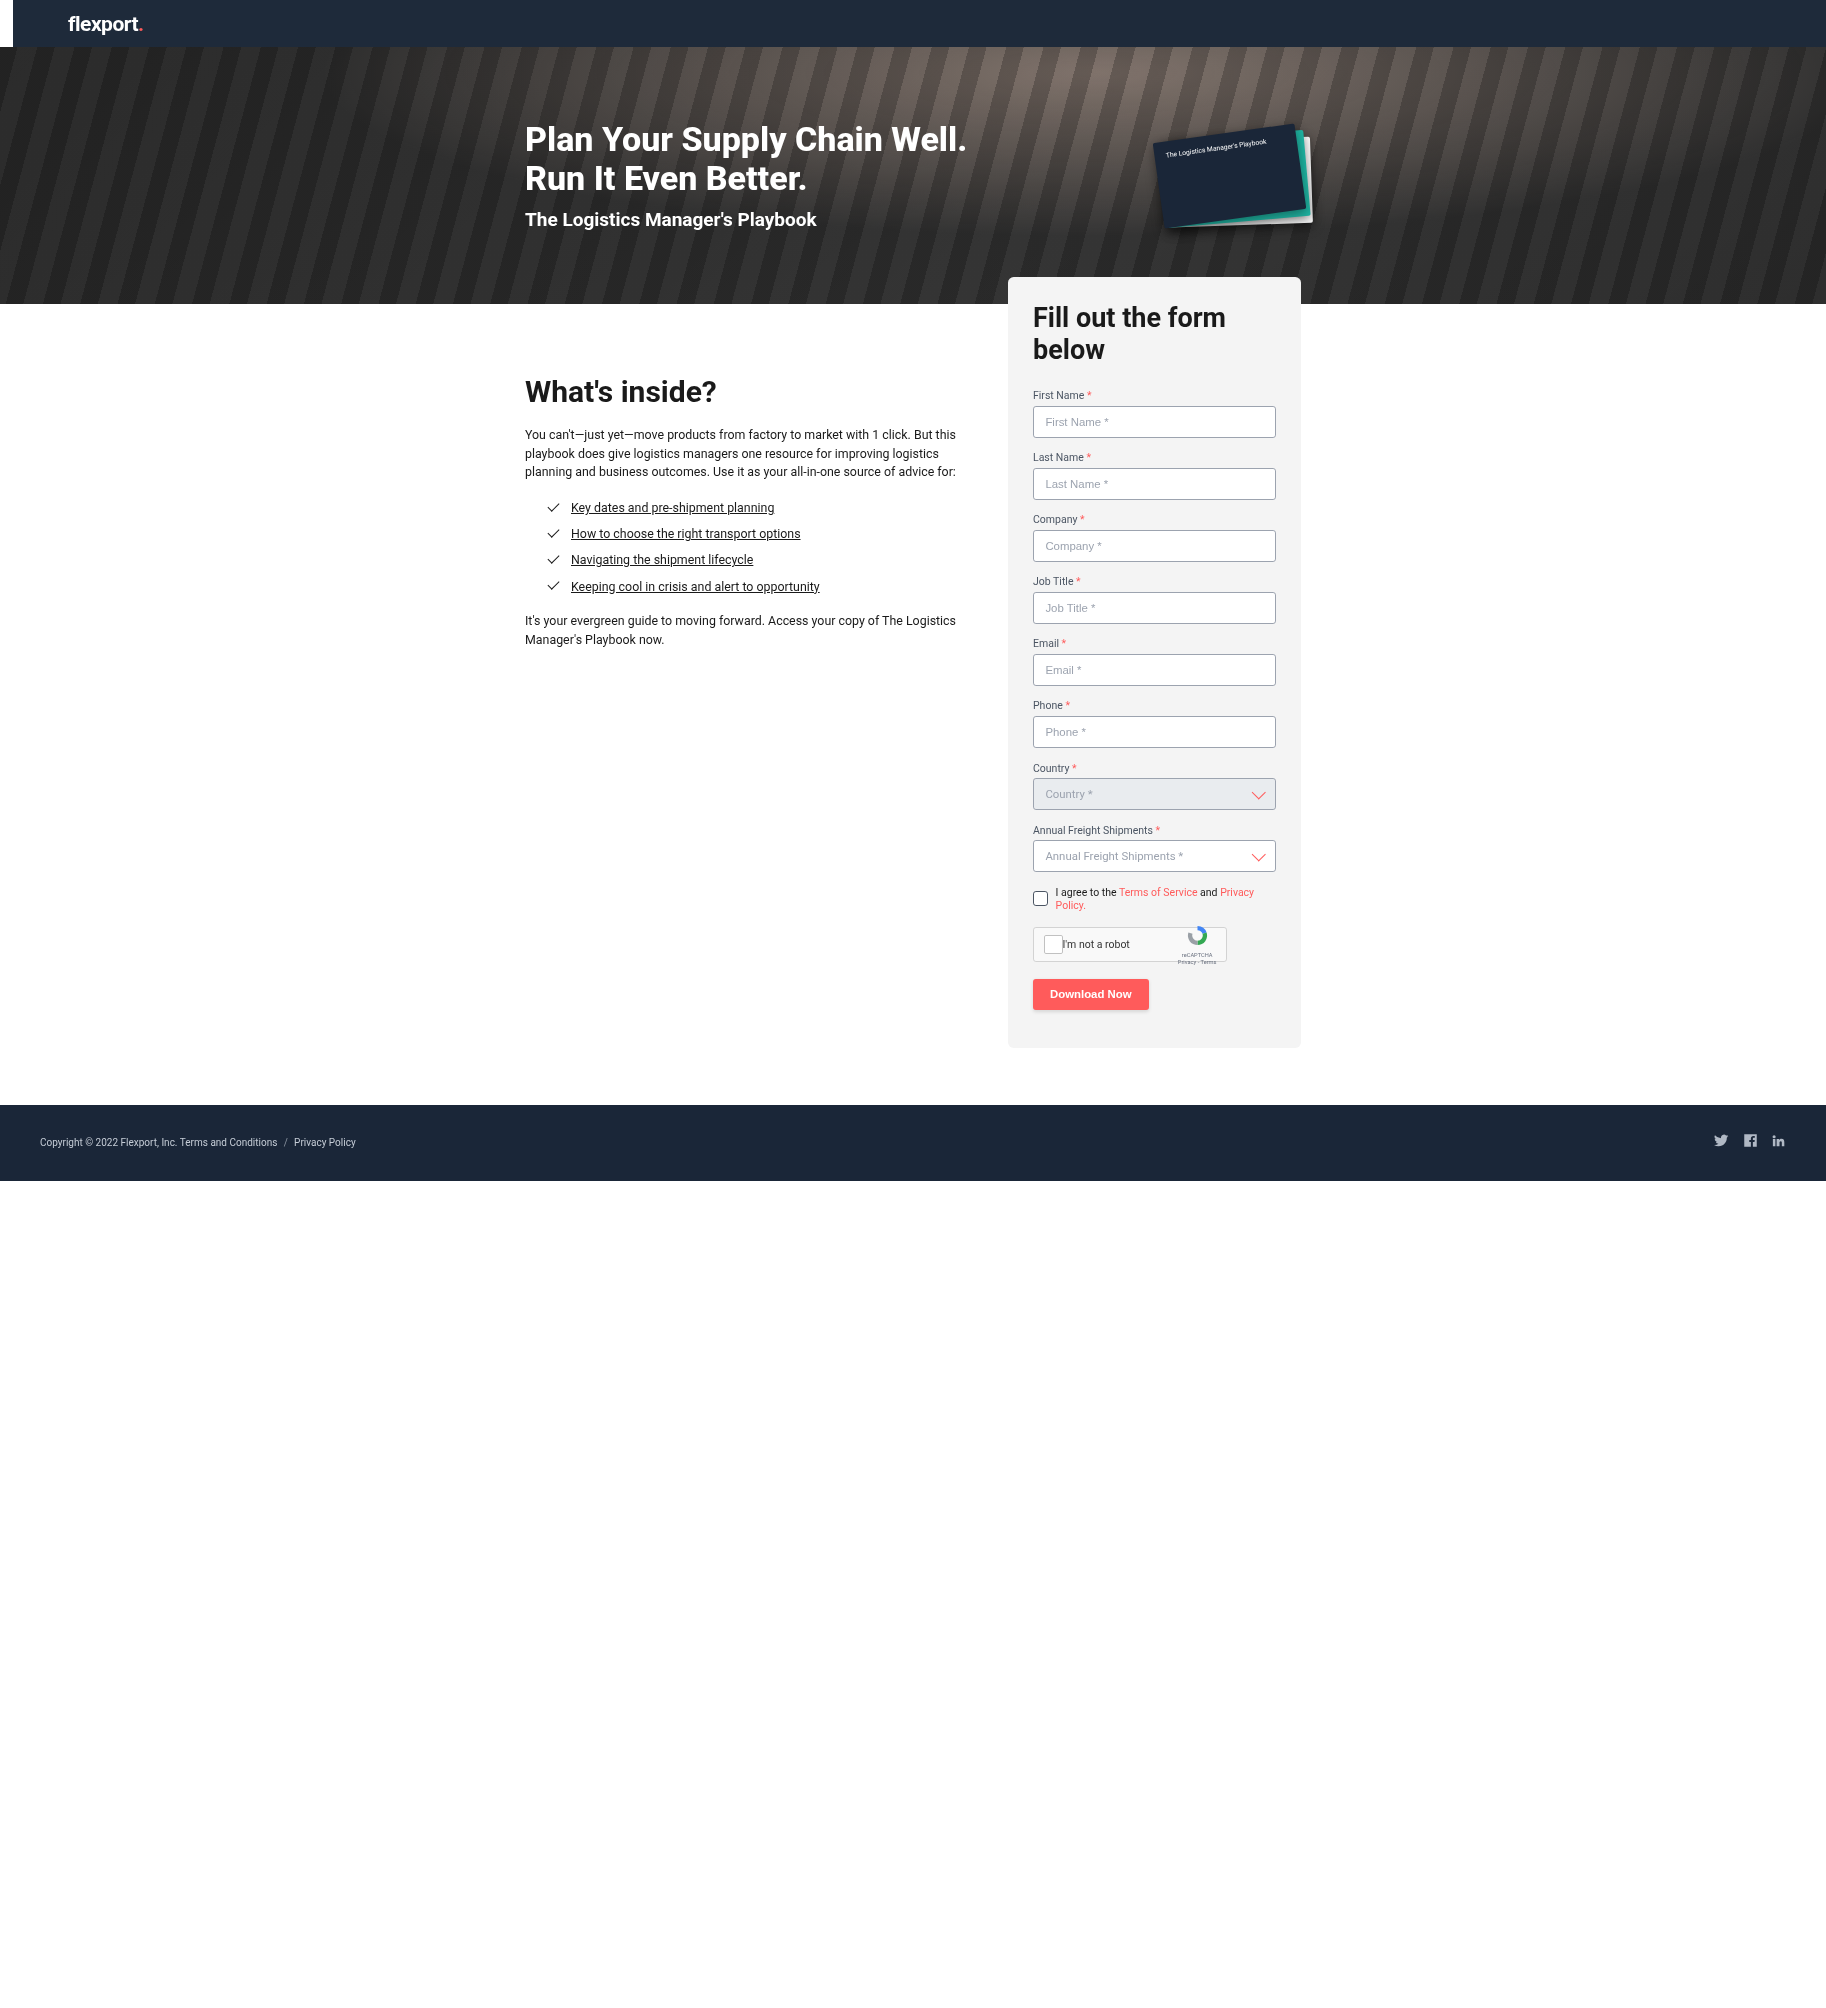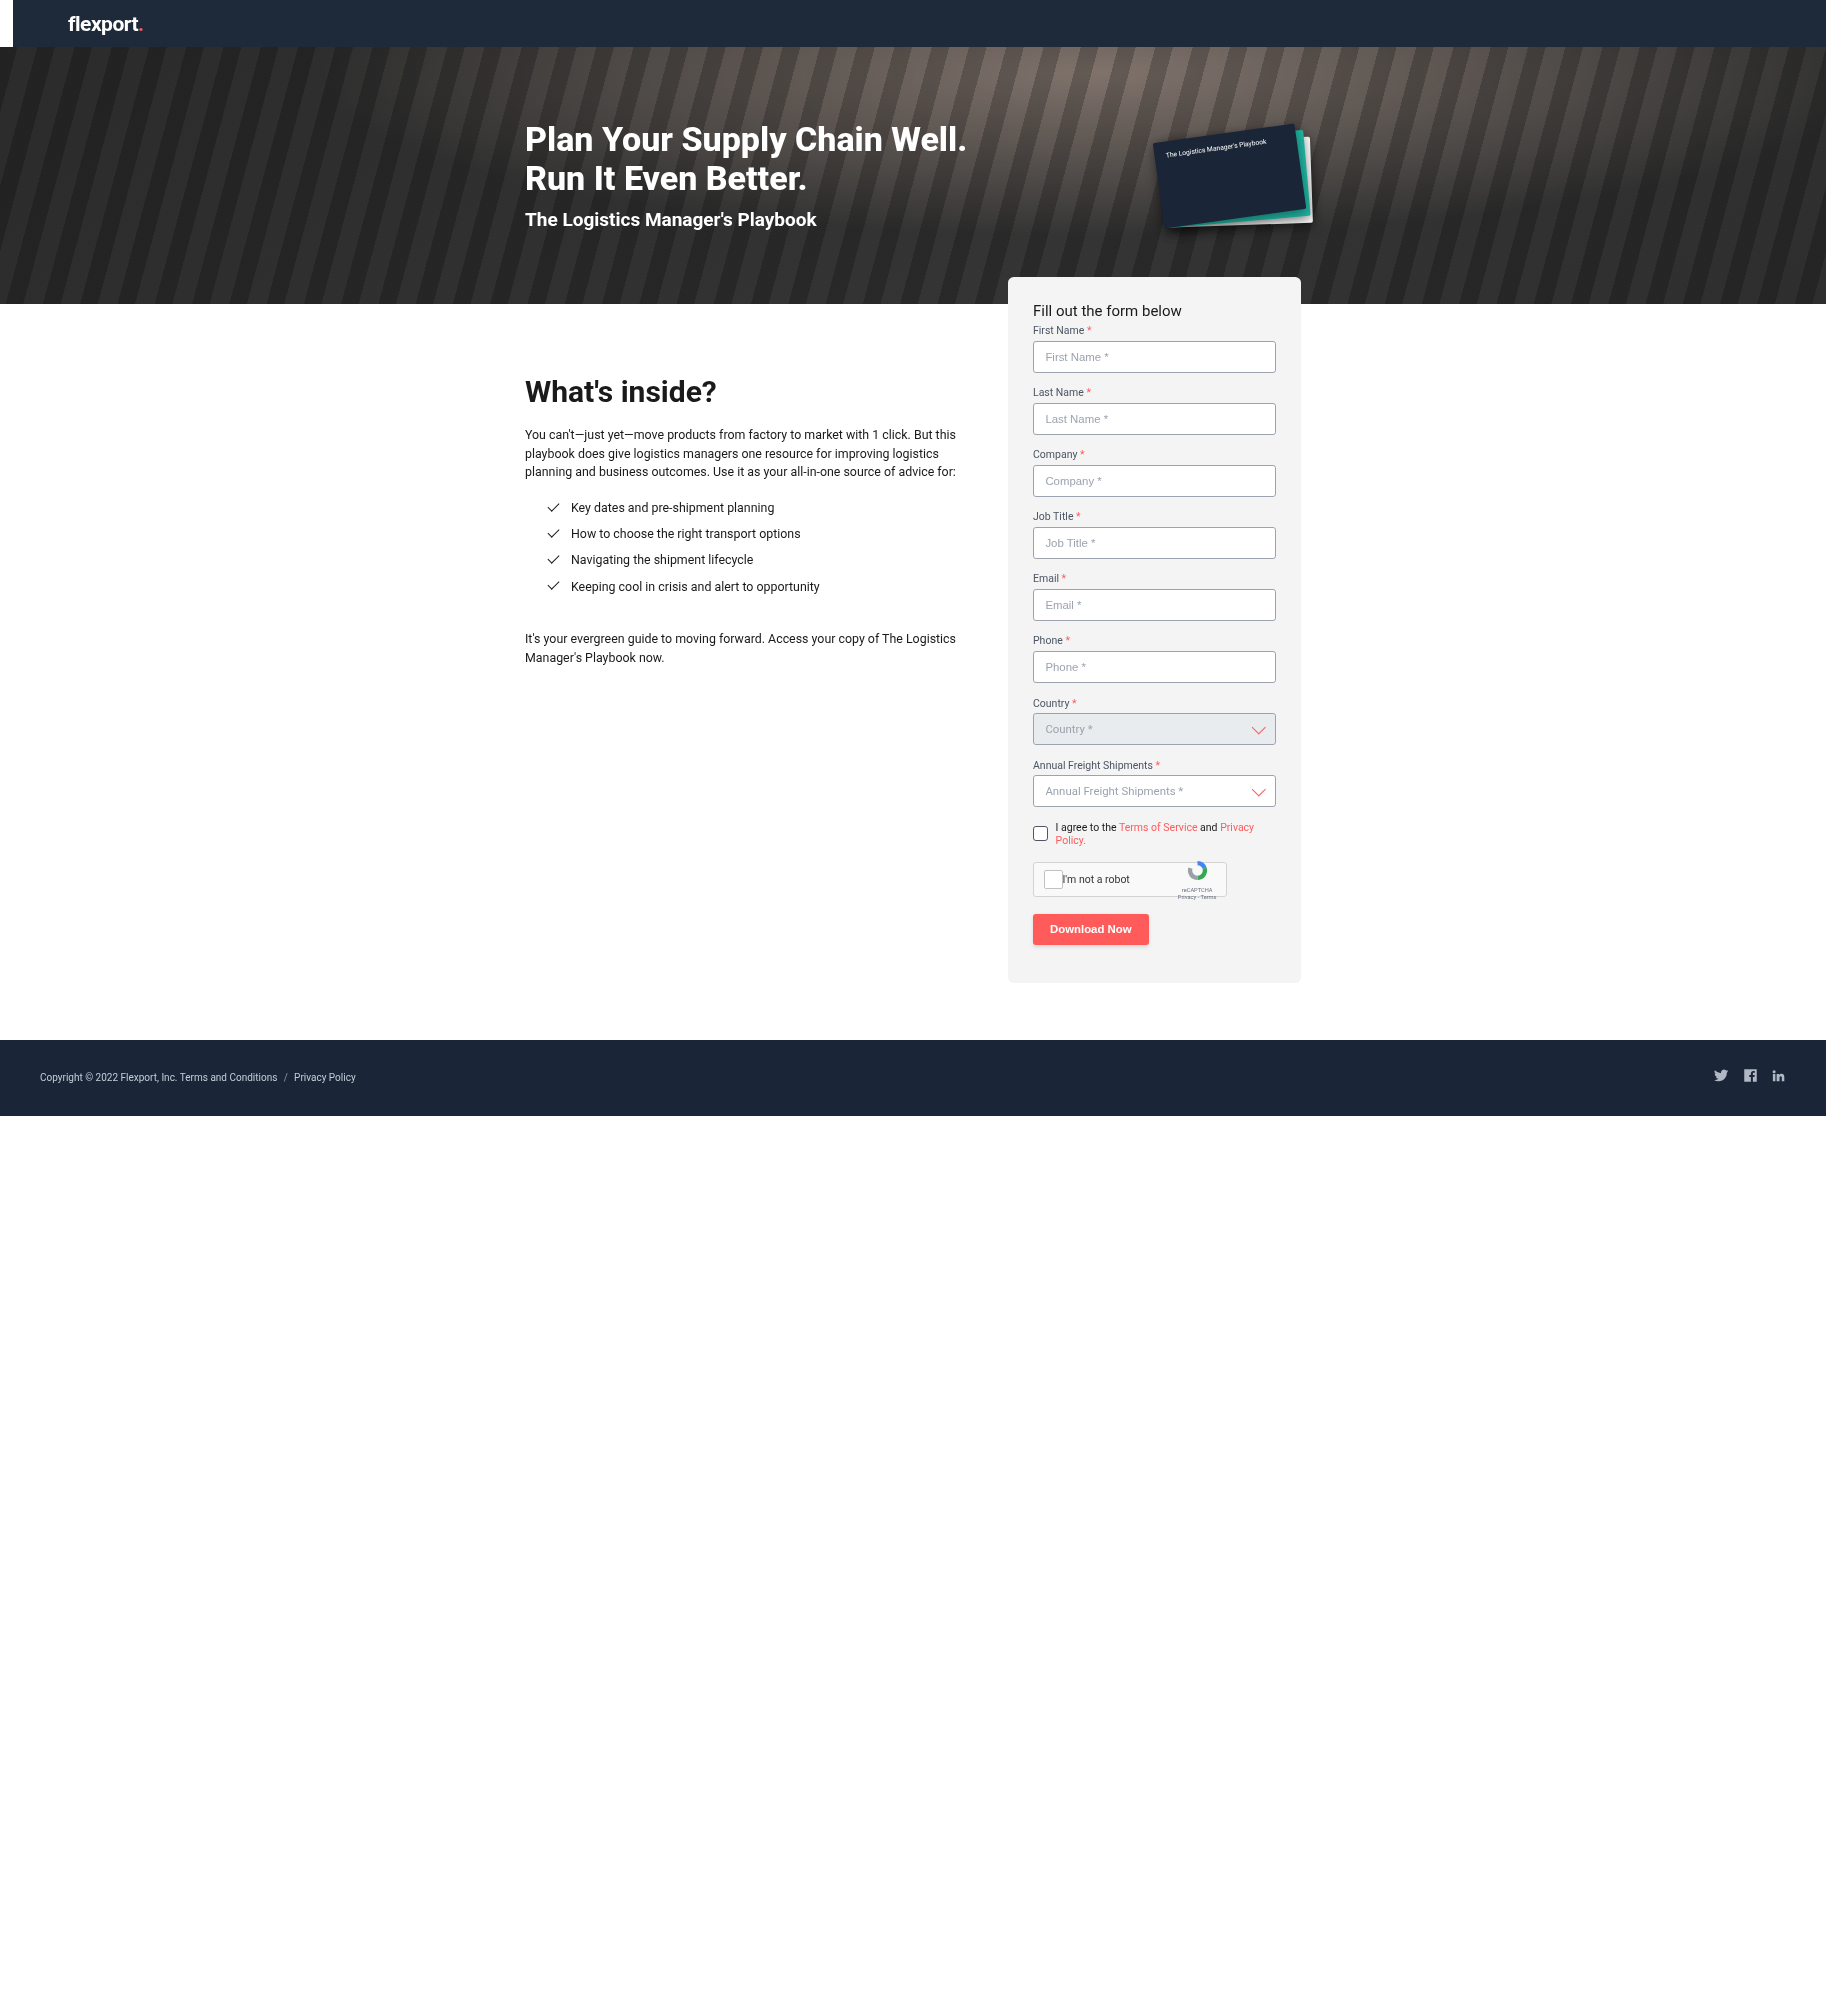--- a/index.html
+++ b/index.html
@@ -21,26 +21,26 @@
 .hero-card { position: relative; width: 143px; height: 86px; transform: rotate(-8deg); }
 .hero-card .layer { position: absolute; inset: 0; border-radius: 1.9px; box-shadow: 0 3.8px 11.4px rgba(0,0,0,0.4); }
 .hero-card .l1 { background:#fff; transform: translate(9.5px,7.6px) rotate(6deg); }
 .hero-card .l2 { background:#1fb5a3; transform: translate(5.7px,3.8px) rotate(3deg); }
 .hero-card .l3 { background:#1a2638; padding:9.5px 11.4px; color:#fff; font-size:6.7px; line-height:1.3; }
 
 .main { max-width: 932px; margin: 0 auto; padding: 0 78px; display: flex; gap: 28.5px; align-items: flex-start; }
 .content { flex: 1; padding-top: 70px; padding-right: 19px; }
 .content h2 { font-size: 30px; font-weight: 700; margin-bottom: 17px; }
 .content p { font-size: 12.4px; line-height: 1.5; color: #1a1a1a; margin-bottom: 13.3px; }
-.content ul { list-style: none; padding-left: 23px; margin-bottom: 30px; }
+.content ul { list-style: none; padding-left: 23px; margin-bottom: 12px; text-decoration: underline; }
 .content li { position: relative; font-size: 12.4px; line-height: 1.5; padding: 3.8px 0 3.8px 23px; }
 .content li::before { content: ""; position: absolute; left: 0; top: 7.6px; width: 9.5px; height: 4.8px; border-left: 1.9px solid #1a1a1a; border-bottom: 1.9px solid #1a1a1a; transform: rotate(-45deg); }
 
 .form-card { width: 293px; background: #f4f4f4; border-radius: 5.7px; padding: 25px 25px 38px; margin-top: -27px; position: relative; }
-.form-card h3 { font-size: 15px; font-weight: 400; margin-bottom: 4px; }
+.form-card h3 { font-size: 27px; font-weight: 700; margin-bottom: 23px; }
 .field { margin-bottom: 13.3px; }
 .field label { display: block; font-size: 10.5px; color: #4b5563; margin-bottom: 3.8px; }
 .field label .req { color: #ff5b5b; }
 .field input, .field .select { width: 100%; height: 32px; border: 1px solid #9ca3af; border-radius: 2.9px; padding: 0 11.4px; font-size: 11.4px; background: #fff; color: #1a1a1a; }
 .field input::placeholder { color: #9ca3af; }
 .field .select { background: #e9ecef; display: flex; align-items: center; justify-content: space-between; cursor: pointer; }
 .field .select span { color: #9ca3af; font-size: 11.4px; }
 .field .select.white { background:#fff; }
 .select .chev { width: 9.5px; height: 9.5px; position: relative; }
 .select .chev::before { content:""; position:absolute; inset:0; border-right:1.9px solid #ff5b5b; border-bottom:1.9px solid #ff5b5b; transform: rotate(45deg) translate(-1.9px,-1.9px); }

